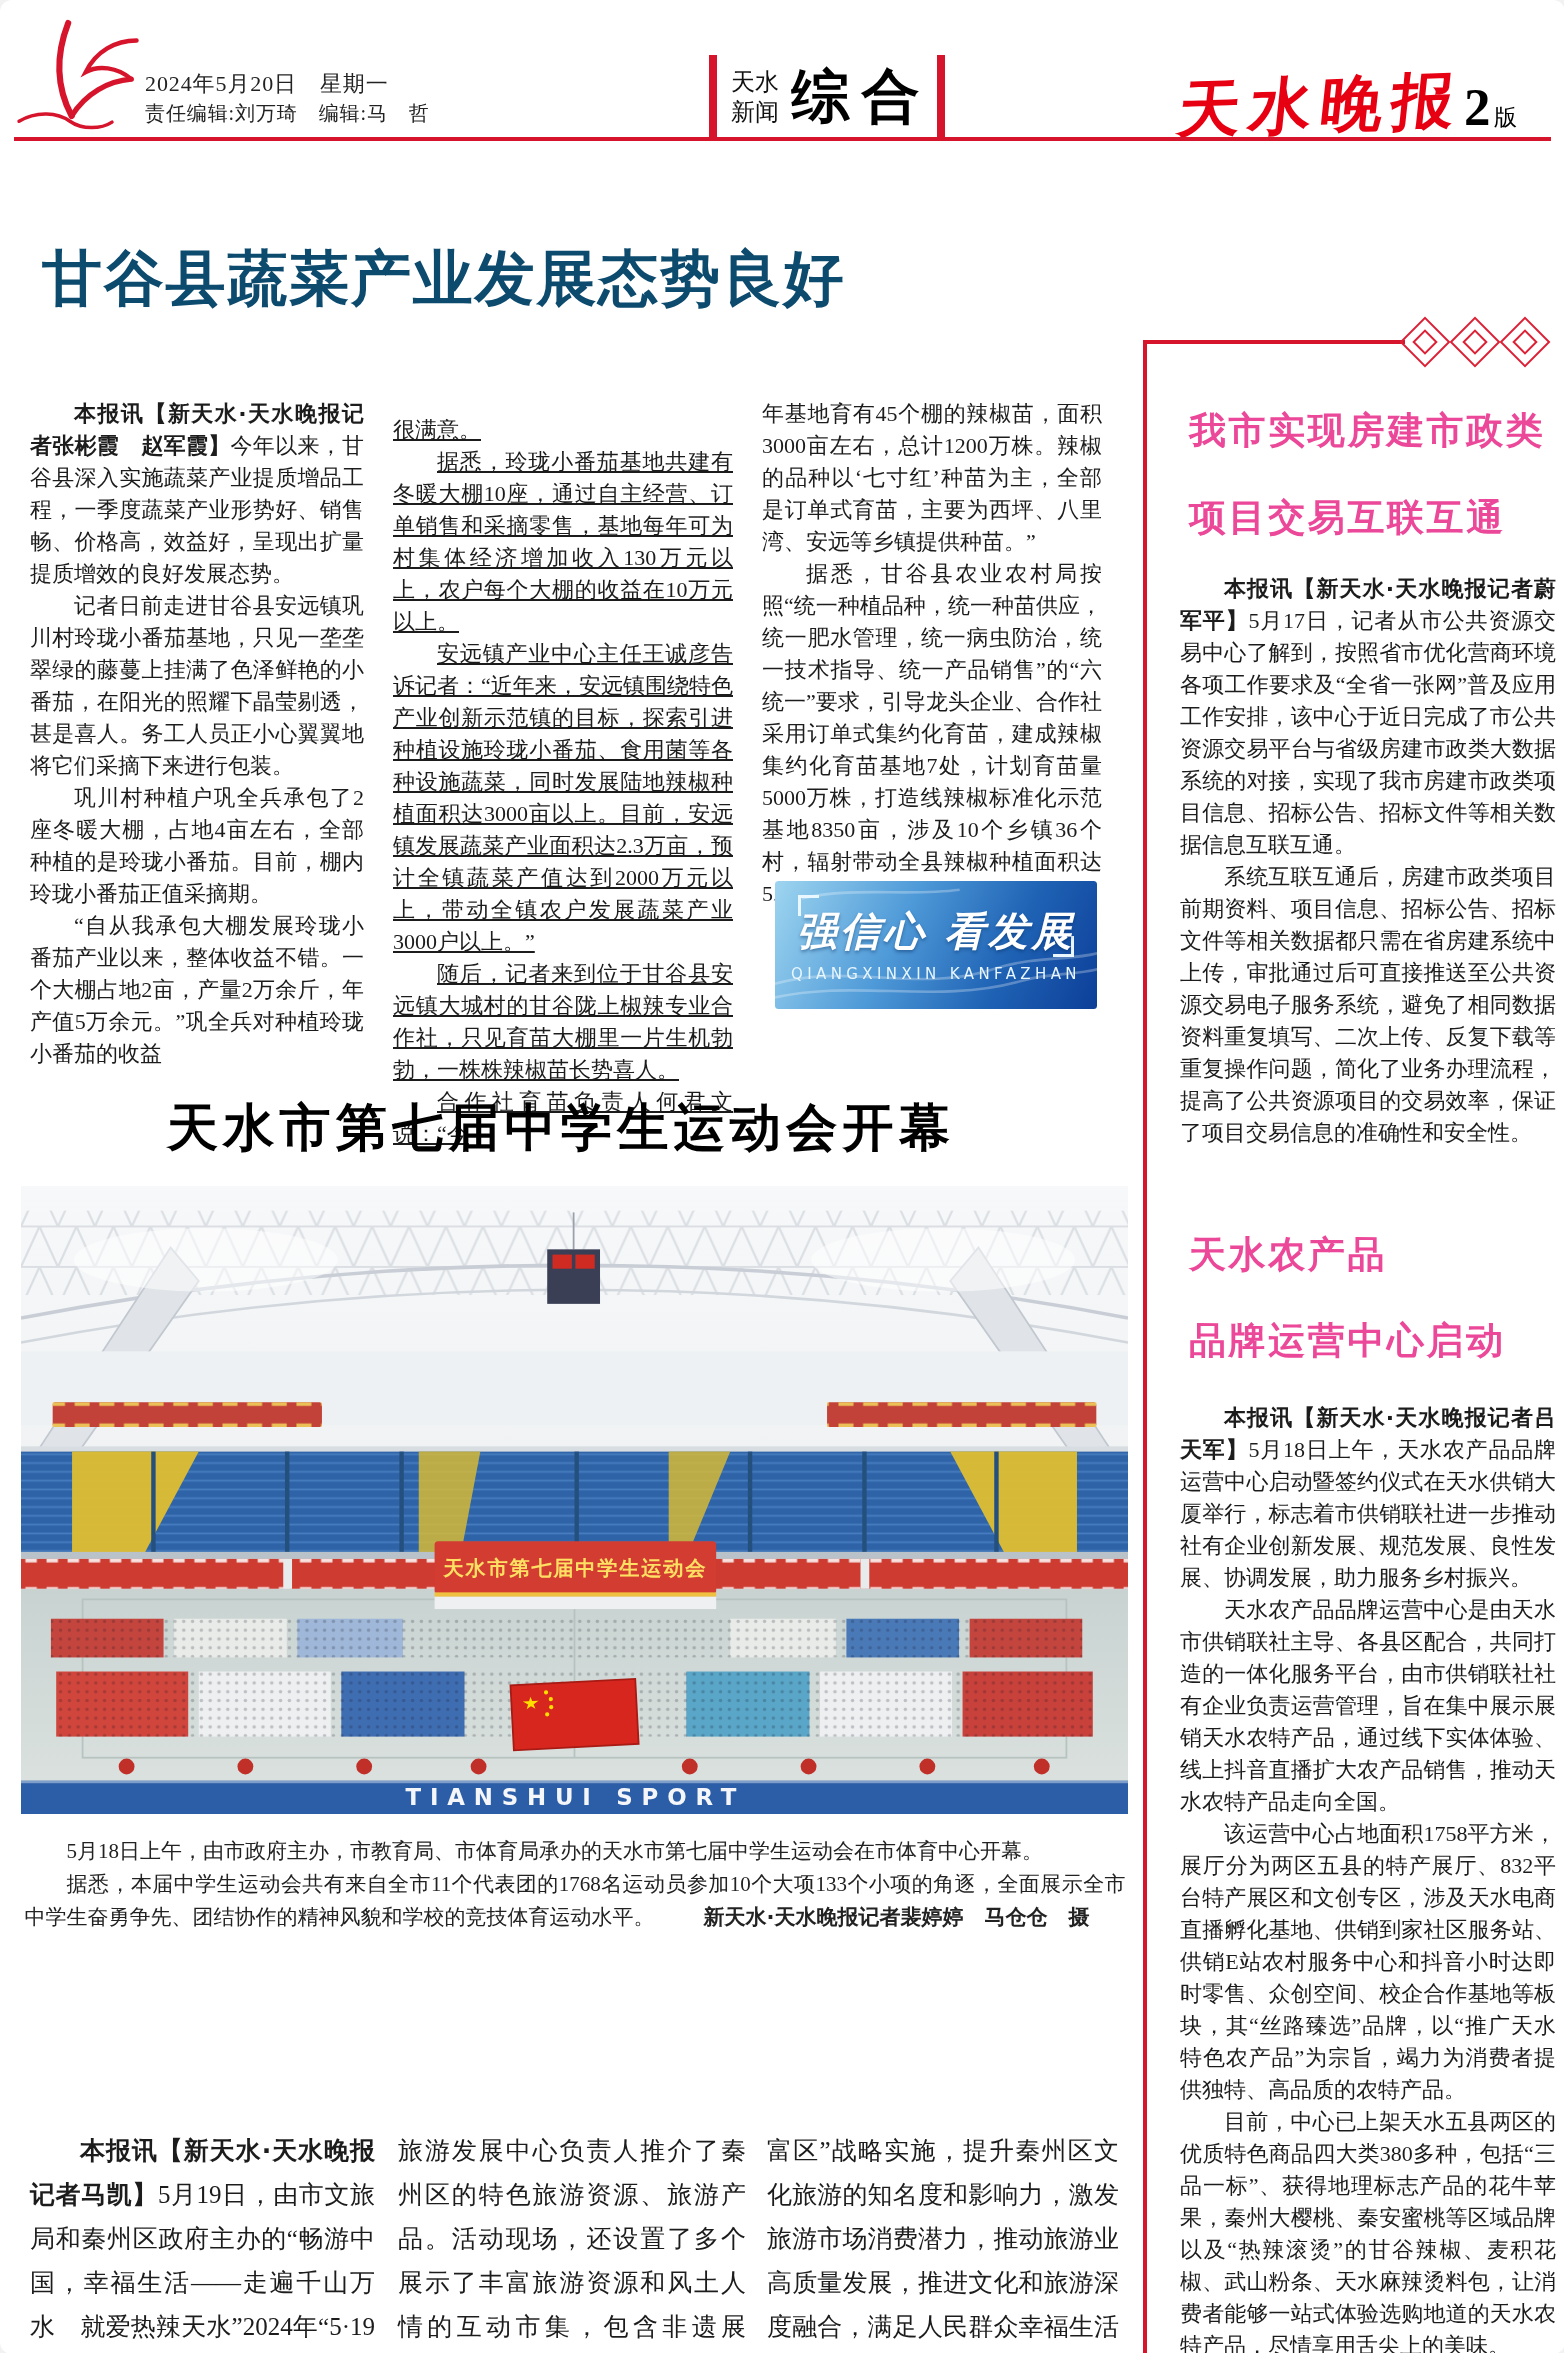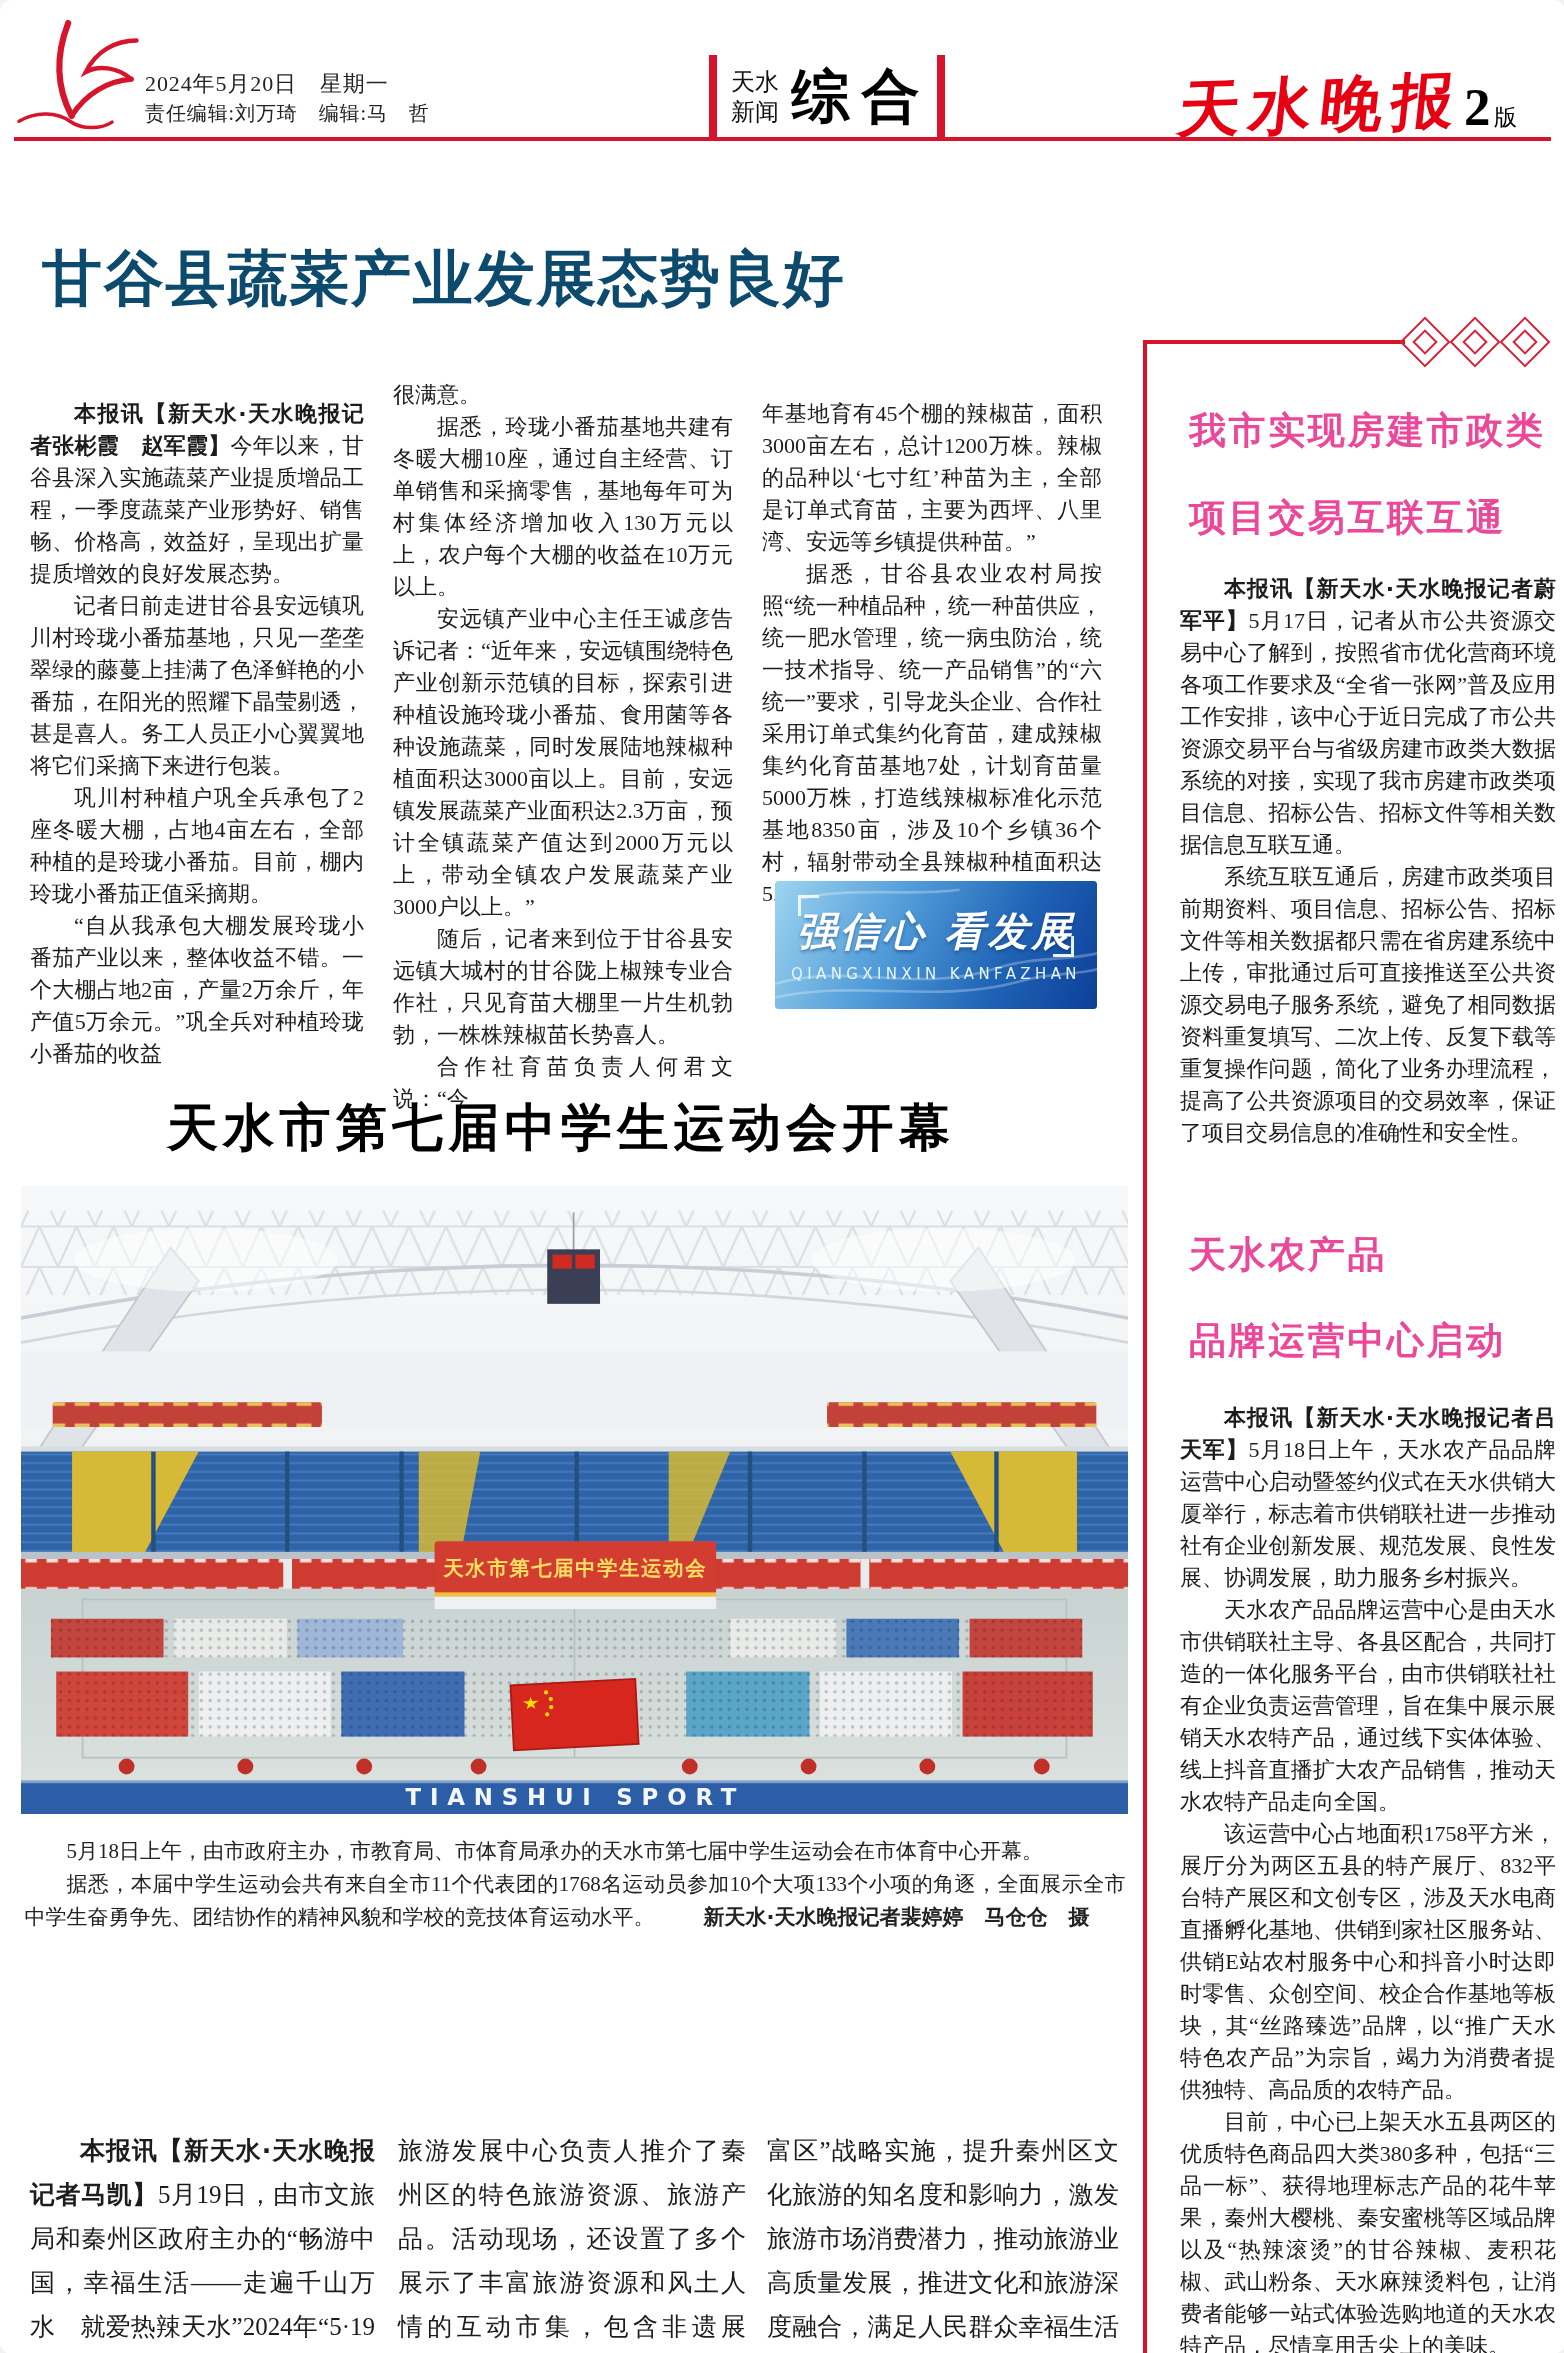--- a/index.html
+++ b/index.html
@@ -21,21 +21,21 @@
   .pageno{position:absolute;left:1464px;top:77px;color:#000;}
   .pageno .no{font-size:53px;font-weight:700;font-family:"Liberation Serif",serif;}
   .pageno .ban{font-size:23px;margin-left:3.5px;font-family:"DejaVu Sans",sans-serif;}
   .red-rule{position:absolute;left:14px;top:137px;width:1537px;height:3.5px;background:#d6152c;}
   
   .main-title{position:absolute;left:26px;top:225px;width:1105px;margin:16px;font-size:60px;line-height:1.25;
               font-weight:900;letter-spacing:1.8px;color:#0c4a6e;
               font-family:"DejaVu Sans","Liberation Sans",sans-serif;}
   .col{position:absolute;text-align:justify;}
   .m1{left:30px;top:398px;width:334px;}
-  .m2{left:393px;top:379px;width:340px;}
+  .m2{left:393px;top:414px;width:340px;text-decoration:underline;}
   .m3{left:762px;top:398px;width:340px;}
   .col p,.caption p{margin:0;font-size:22px;line-height:32px;}
   .para{text-indent:2em;}
   .cont{text-indent:0;}
   .lead{font-family:"DejaVu Sans","Liberation Sans",sans-serif;font-weight:700;}
   
   .promo{position:absolute;left:775px;top:881px;width:322px;height:128px;border-radius:3.5px;overflow:hidden;
          background:linear-gradient(115deg,#9ed5f0 0%,#4f9ad8 38%,#1f63b5 70%,#0d3f98 100%);}
   .promo svg{position:absolute;left:0;top:0;}
   .promo-text{position:absolute;left:0;top:23px;width:100%;text-align:center;color:#ffffff;font-size:40px;

